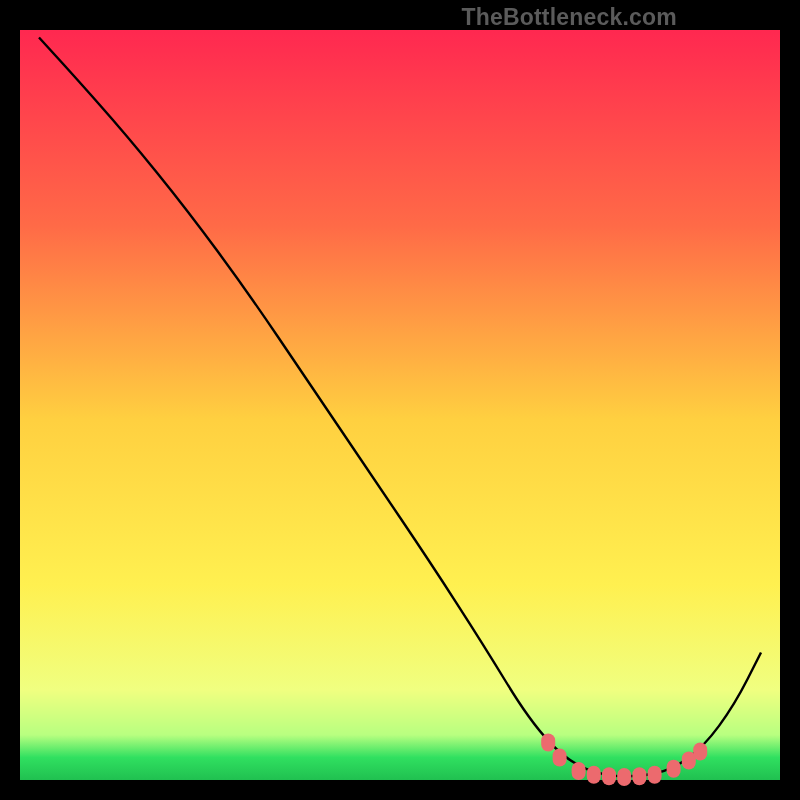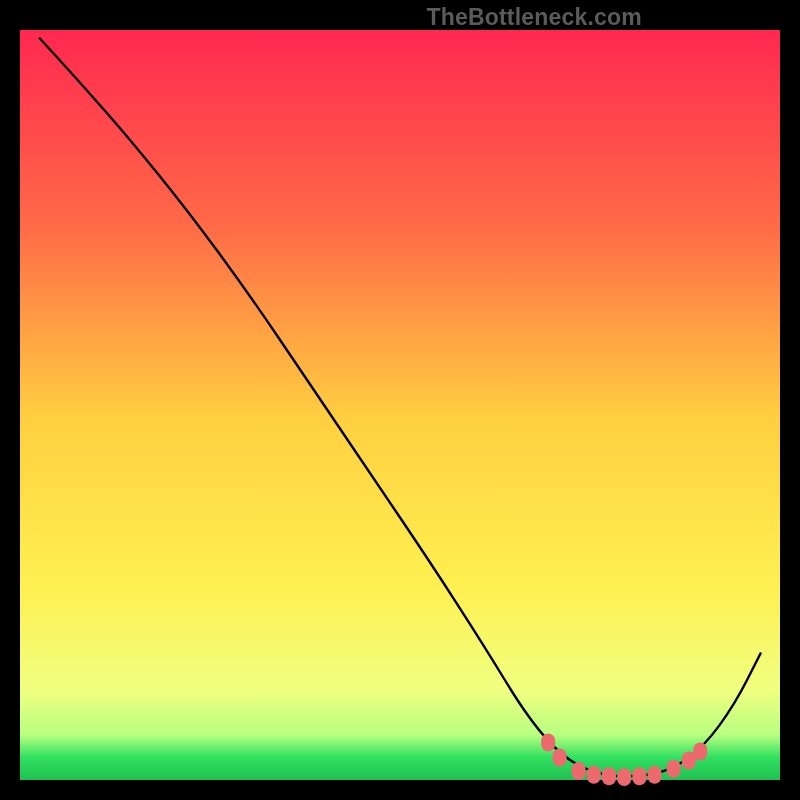--- a/index.html
+++ b/index.html
@@ -7,20 +7,21 @@
     padding: 0;
     width: 800px;
     height: 800px;
     background: #000000;
     overflow: hidden;
   }
   .chart-container {
     position: relative;
     width: 656px;
     height: 800px;
+    padding-left: 35px;
   }
   .attribution {
     position: absolute;
     top: 4px;
     right: 14px;
     font-family: Arial, Helvetica, sans-serif;
     font-size: 23px;
     font-weight: bold;
     color: #5b5b5b;
     letter-spacing: 0.2px;

